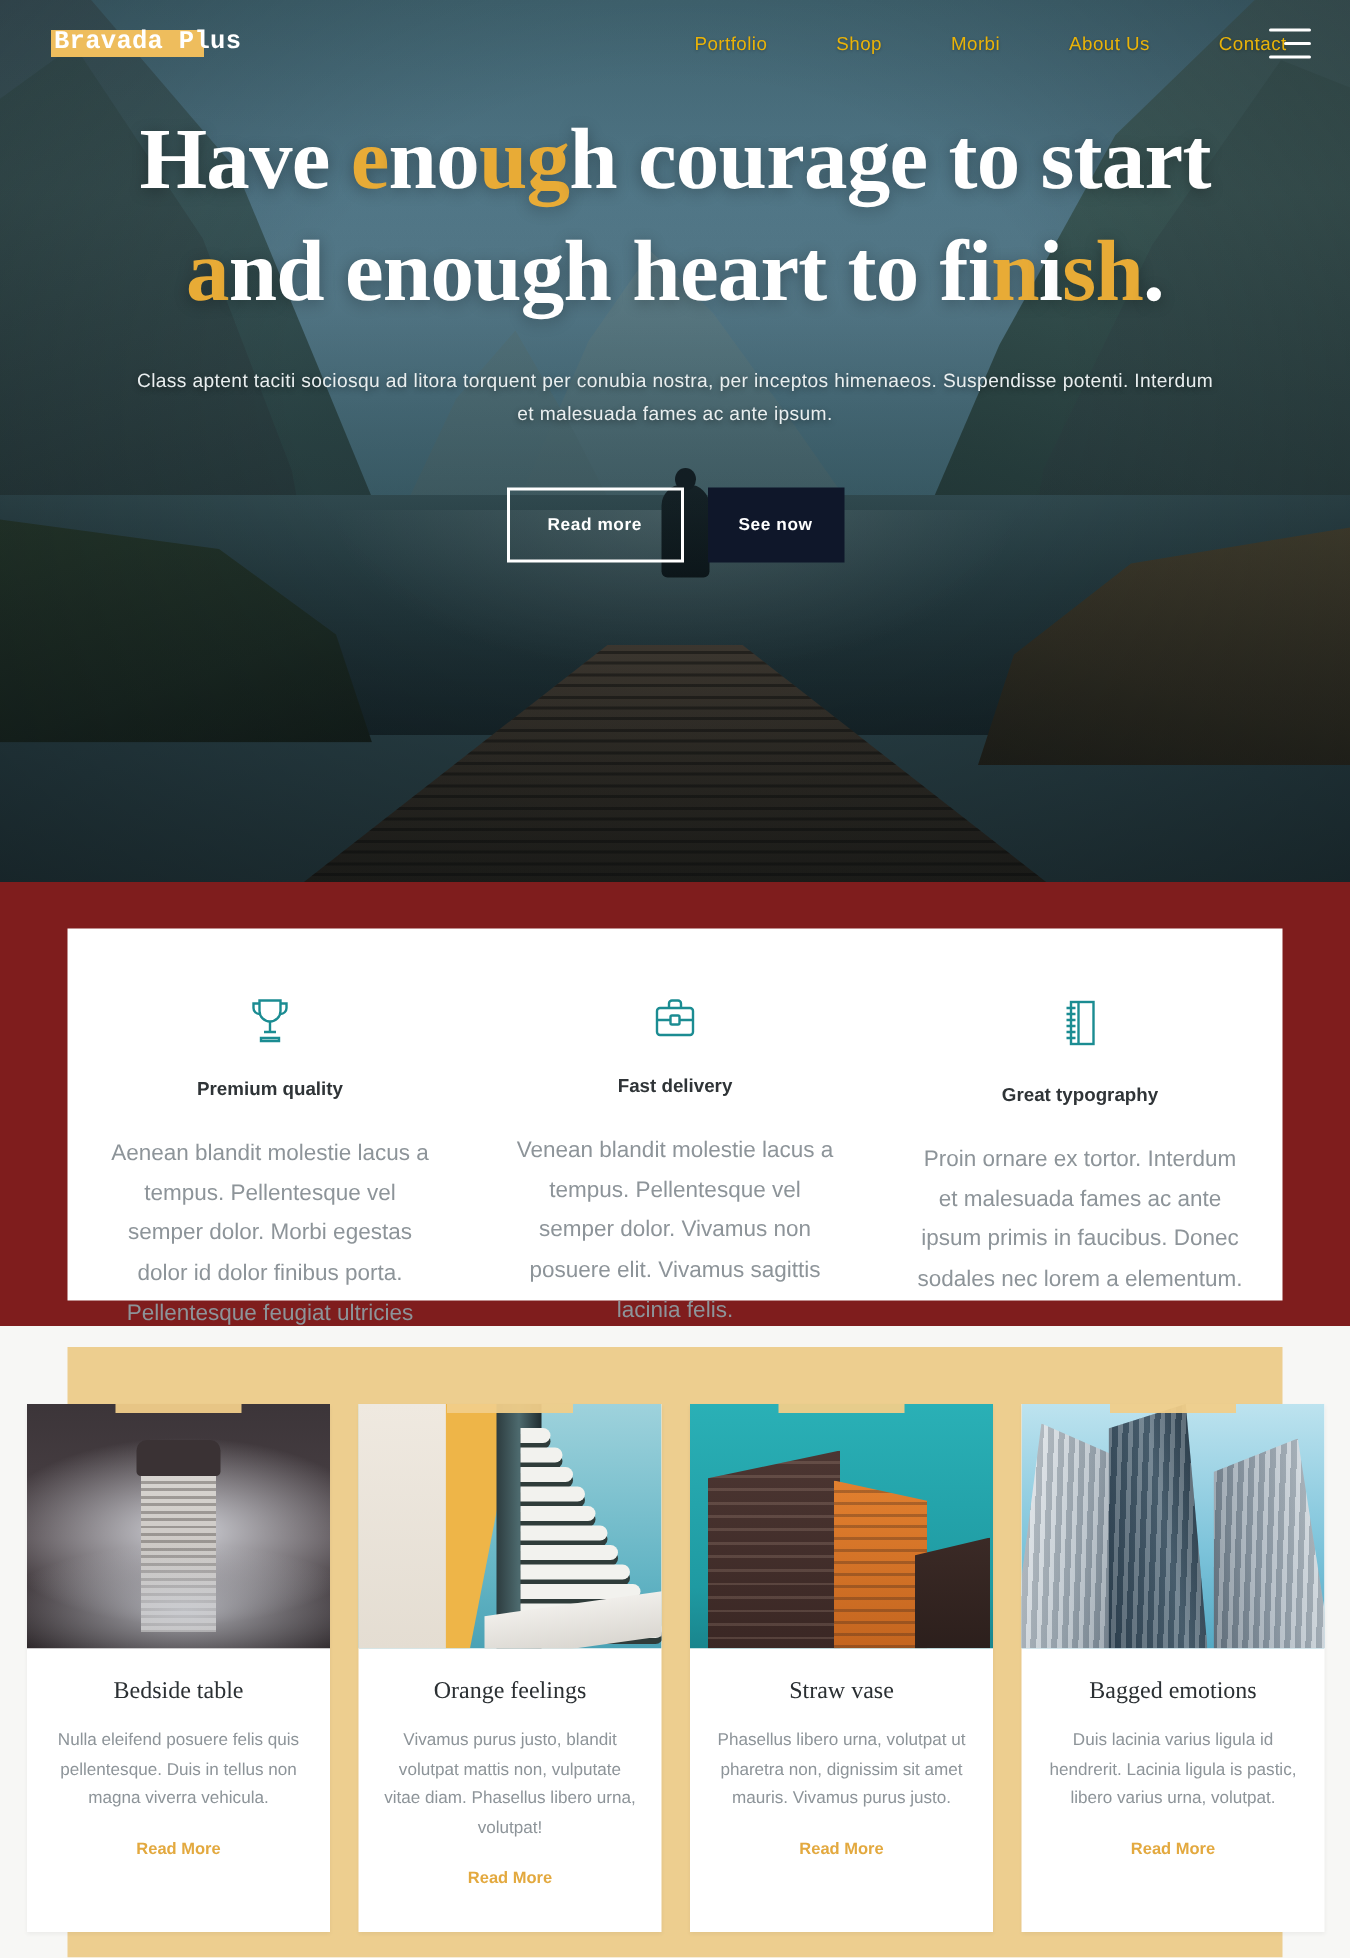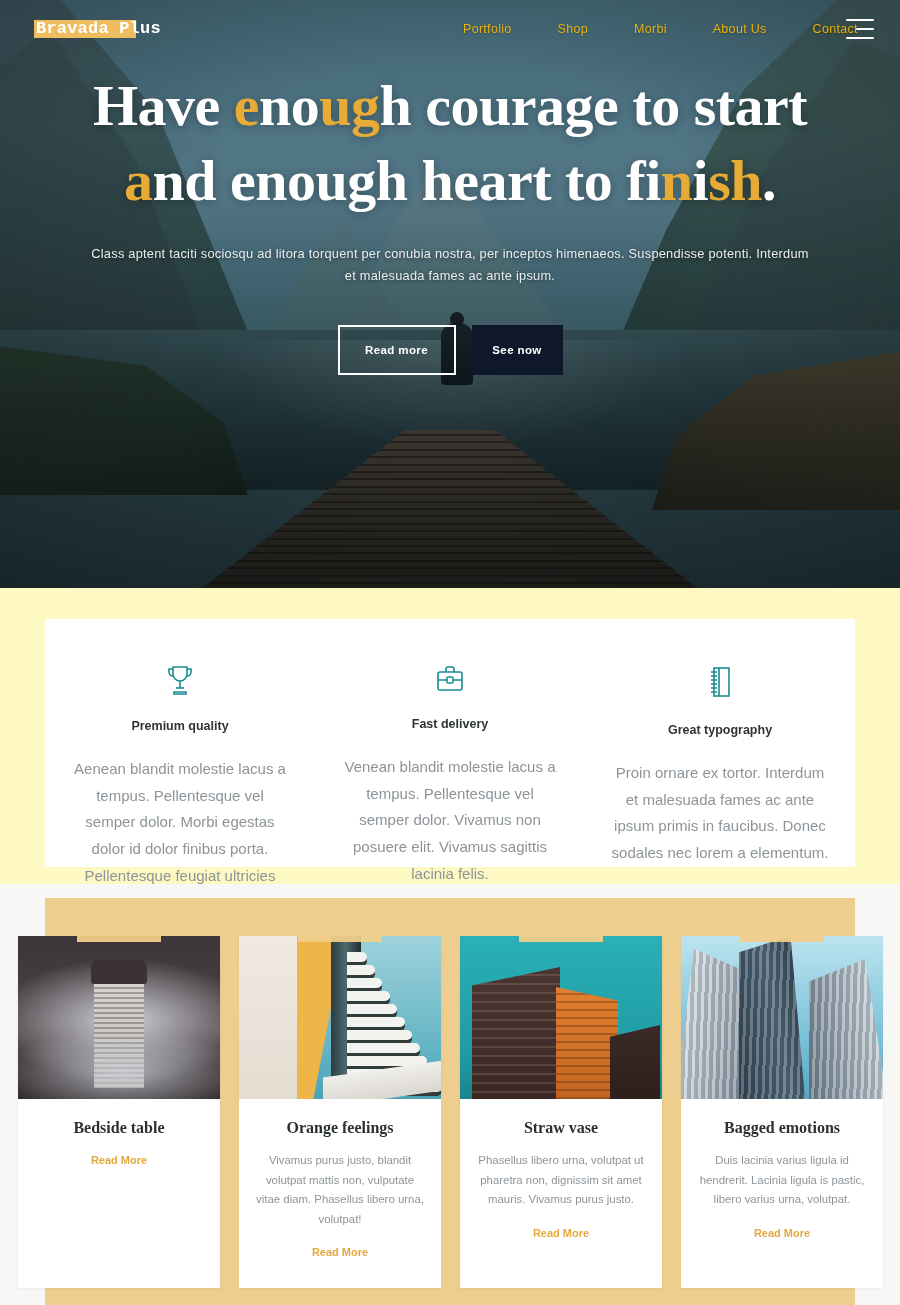--- a/index.html
+++ b/index.html
@@ -164,21 +164,21 @@
   .btn-outline {
     width:118px; height:50px; border:2px solid #ffffff; background:transparent; color:#fff;
   }
   .btn-solid {
     width:91px; height:50px; background:#0f172a; border:none; color:#ffffff;
   }
 
   
   .features-wrap {
     position:absolute; left:0; top:588px; width:900px; height:296px;
-    background:#fef9c3;
+    background:#7f1d1d;
   }
   .features {
     position:absolute; left:45px; top:31px; width:810px; height:248px;
     background:#ffffff; display:flex;
   }
   .feature {
     flex:1; display:flex; flex-direction:column; align-items:center;
     padding:45px 26px 0 26px;
   }
   .feature-icon { height:36px; display:flex; align-items:center; justify-content:center; }
@@ -210,21 +210,21 @@
     box-shadow:0 1px 3px rgba(0,0,0,.05);
   }
   .card-img { position:relative; width:202px; height:163px; overflow:hidden; }
   .tape {
     position:absolute; left:50%; transform:translateX(-50%);
     top:-5px; width:84px; height:11px; background:#f0cd89; z-index:8;
     opacity:.95;
   }
   .card-body { padding:20px 17px 0 17px; display:flex; flex-direction:column; align-items:center; }
   .card-title {
-    font-family:"Liberation Serif", serif; font-size:16px; color:#2b3033; font-weight:bold;
+    font-family:"Liberation Serif", serif; font-size:16px; color:#2b3033; font-weight:normal;
   }
   .card-text {
     margin-top:14px; font-size:11.4px; line-height:1.72; color:#8d9499; text-align:center;
   }
   .card-link {
     margin-top:17px; font-size:11px; font-weight:bold; color:#e3a93f;
     text-decoration:none; cursor:pointer;
   }
 
   
@@ -452,20 +452,21 @@
       <div class="card-img">
         <div class="tape"></div>
         <div class="art1">
             <div class="fog"></div>
             <div class="twr"></div>
             <div class="fog2"></div>
           </div>
       </div>
       <div class="card-body">
         <h3 class="card-title">Bedside table</h3>
+        <p class="card-text">Nulla eleifend posuere felis quis pellentesque. Duis in tellus non magna viverra vehicula.</p>
         <a class="card-link" href="#">Read More</a>
       </div>
     </article>
 
     <article class="card">
       <div class="card-img">
         <div class="tape"></div>
         <div class="art2">
           <div class="wallL"></div>
             <div class="wedge"></div>

